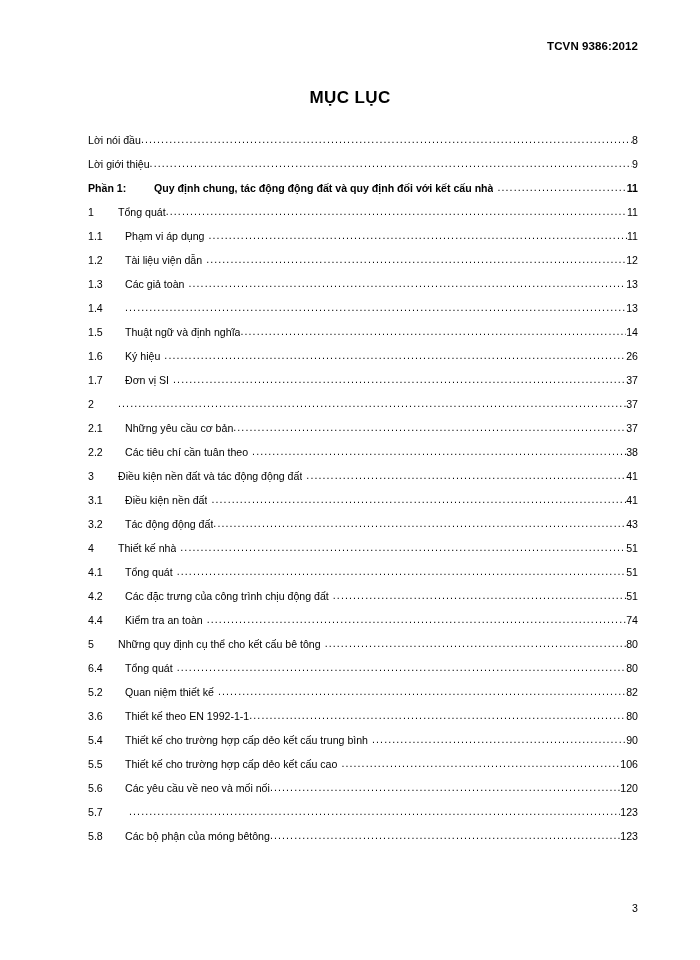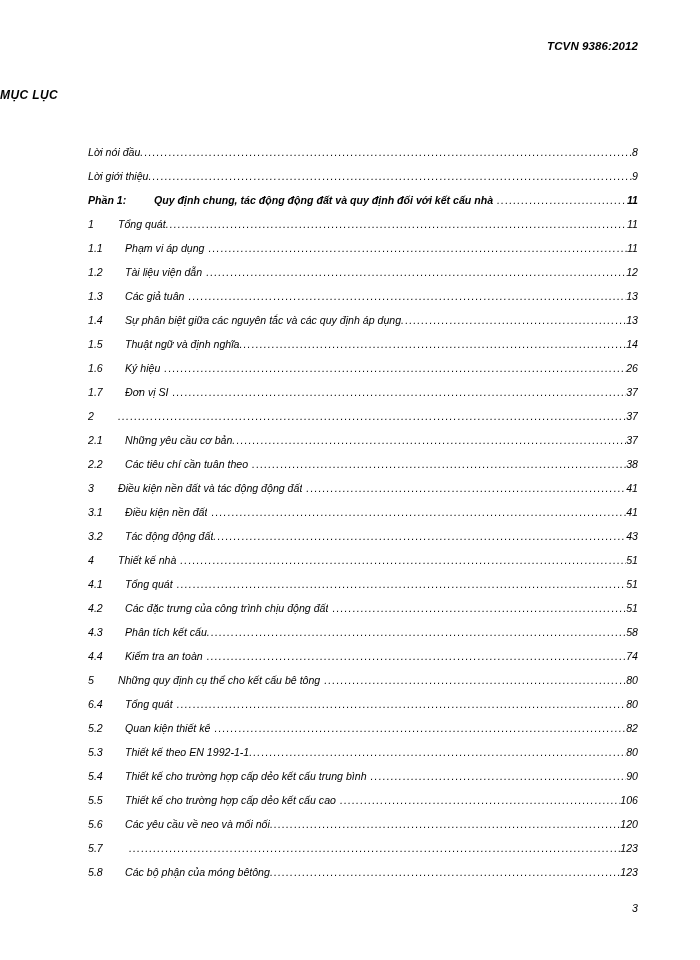--- a/index.html
+++ b/index.html
@@ -15,58 +15,57 @@
     color: #000000;
     -webkit-font-smoothing: antialiased;
   }
 
   .page {
     position: absolute;
     left: 0; top: 0;
     width: 700px;
     height: 960px;
     overflow: hidden;
-    font-style: italic;
   }
 
   
   .doc-header {
     position: absolute;
     left: 0;
     top: 40px;
     width: 638px;
     text-align: right;
     font-size: 11.5px;
     font-weight: bold;
     letter-spacing: 0.1px;
   }
 
   
   .toc-title {
     position: absolute;
     left: 0;
     top: 88px;
     width: 700px;
-    text-align: left;
-    font-size: 12px;
+    text-align: center;
+    font-size: 17px;
     font-weight: bold;
     letter-spacing: 0.4px;
   }
 
   
   .toc {
     position: absolute;
     left: 88px;
     top: 134px;
     width: 550px;
   }
 
   .toc-row {
     display: flex;
-    align-items: flex-end;
+    align-items: flex-start;
     height: 24px;
     font-size: 10.6px;
     white-space: nowrap;
     overflow: hidden;
   }
 
   .toc-num {
     flex: 0 0 auto;
     text-align: left;
   }
@@ -165,27 +164,26 @@
         <span class="toc-page">11</span>
       </div>
       <div class="toc-row lvl-2">
         <span class="toc-num">1.2</span>
         <span class="toc-text">Tài liệu viện dẫn</span>
         <span class="toc-lead gap-before-lead"></span>
         <span class="toc-page">12</span>
       </div>
       <div class="toc-row lvl-2">
         <span class="toc-num">1.3</span>
-        <span class="toc-text">Các giả tuân</span>
+        <span class="toc-text">Các giả toàn</span>
         <span class="toc-lead gap-before-lead"></span>
         <span class="toc-page">13</span>
       </div>
       <div class="toc-row lvl-2">
         <span class="toc-num">1.4</span>
-        <span class="toc-text">Sự phân biệt giữa các nguyên tắc và các quy định áp dụng</span>
         <span class="toc-lead"></span>
         <span class="toc-page">13</span>
       </div>
       <div class="toc-row lvl-2">
         <span class="toc-num">1.5</span>
         <span class="toc-text">Thuật ngữ và định nghĩa</span>
         <span class="toc-lead"></span>
         <span class="toc-page">14</span>
       </div>
       <div class="toc-row lvl-2">
@@ -247,51 +245,45 @@
         <span class="toc-lead gap-before-lead"></span>
         <span class="toc-page">51</span>
       </div>
       <div class="toc-row lvl-2">
         <span class="toc-num">4.2</span>
         <span class="toc-text">Các đặc trưng của công trình chịu động đất</span>
         <span class="toc-lead gap-before-lead"></span>
         <span class="toc-page">51</span>
       </div>
       <div class="toc-row lvl-2">
-        <span class="toc-num">4.3</span>
-        <span class="toc-text">Phân tích kết cấu</span>
-        <span class="toc-lead"></span>
-        <span class="toc-page">58</span>
-      </div>
-      <div class="toc-row lvl-2">
         <span class="toc-num">4.4</span>
         <span class="toc-text">Kiểm tra an toàn</span>
         <span class="toc-lead gap-before-lead"></span>
         <span class="toc-page">74</span>
       </div>
       <div class="toc-row lvl-1">
         <span class="toc-num">5</span>
         <span class="toc-text">Những quy định cụ thể cho kết cấu bê tông</span>
         <span class="toc-lead gap-before-lead"></span>
         <span class="toc-page">80</span>
       </div>
       <div class="toc-row lvl-2">
         <span class="toc-num">6.4</span>
         <span class="toc-text">Tổng quát</span>
         <span class="toc-lead gap-before-lead"></span>
         <span class="toc-page">80</span>
       </div>
       <div class="toc-row lvl-2">
         <span class="toc-num">5.2</span>
-        <span class="toc-text">Quan kiện thiết kế</span>
+        <span class="toc-text">Quan niệm thiết kế</span>
         <span class="toc-lead gap-before-lead"></span>
         <span class="toc-page">82</span>
       </div>
       <div class="toc-row lvl-2">
-        <span class="toc-num">5.3</span>
+        <span class="toc-num">3.6</span>
         <span class="toc-text">Thiết kế theo EN 1992-1-1</span>
         <span class="toc-lead"></span>
         <span class="toc-page">80</span>
       </div>
       <div class="toc-row lvl-2">
         <span class="toc-num">5.4</span>
         <span class="toc-text">Thiết kế cho trường hợp cấp dẻo kết cấu trung bình</span>
         <span class="toc-lead gap-before-lead"></span>
         <span class="toc-page">90</span>
       </div>

